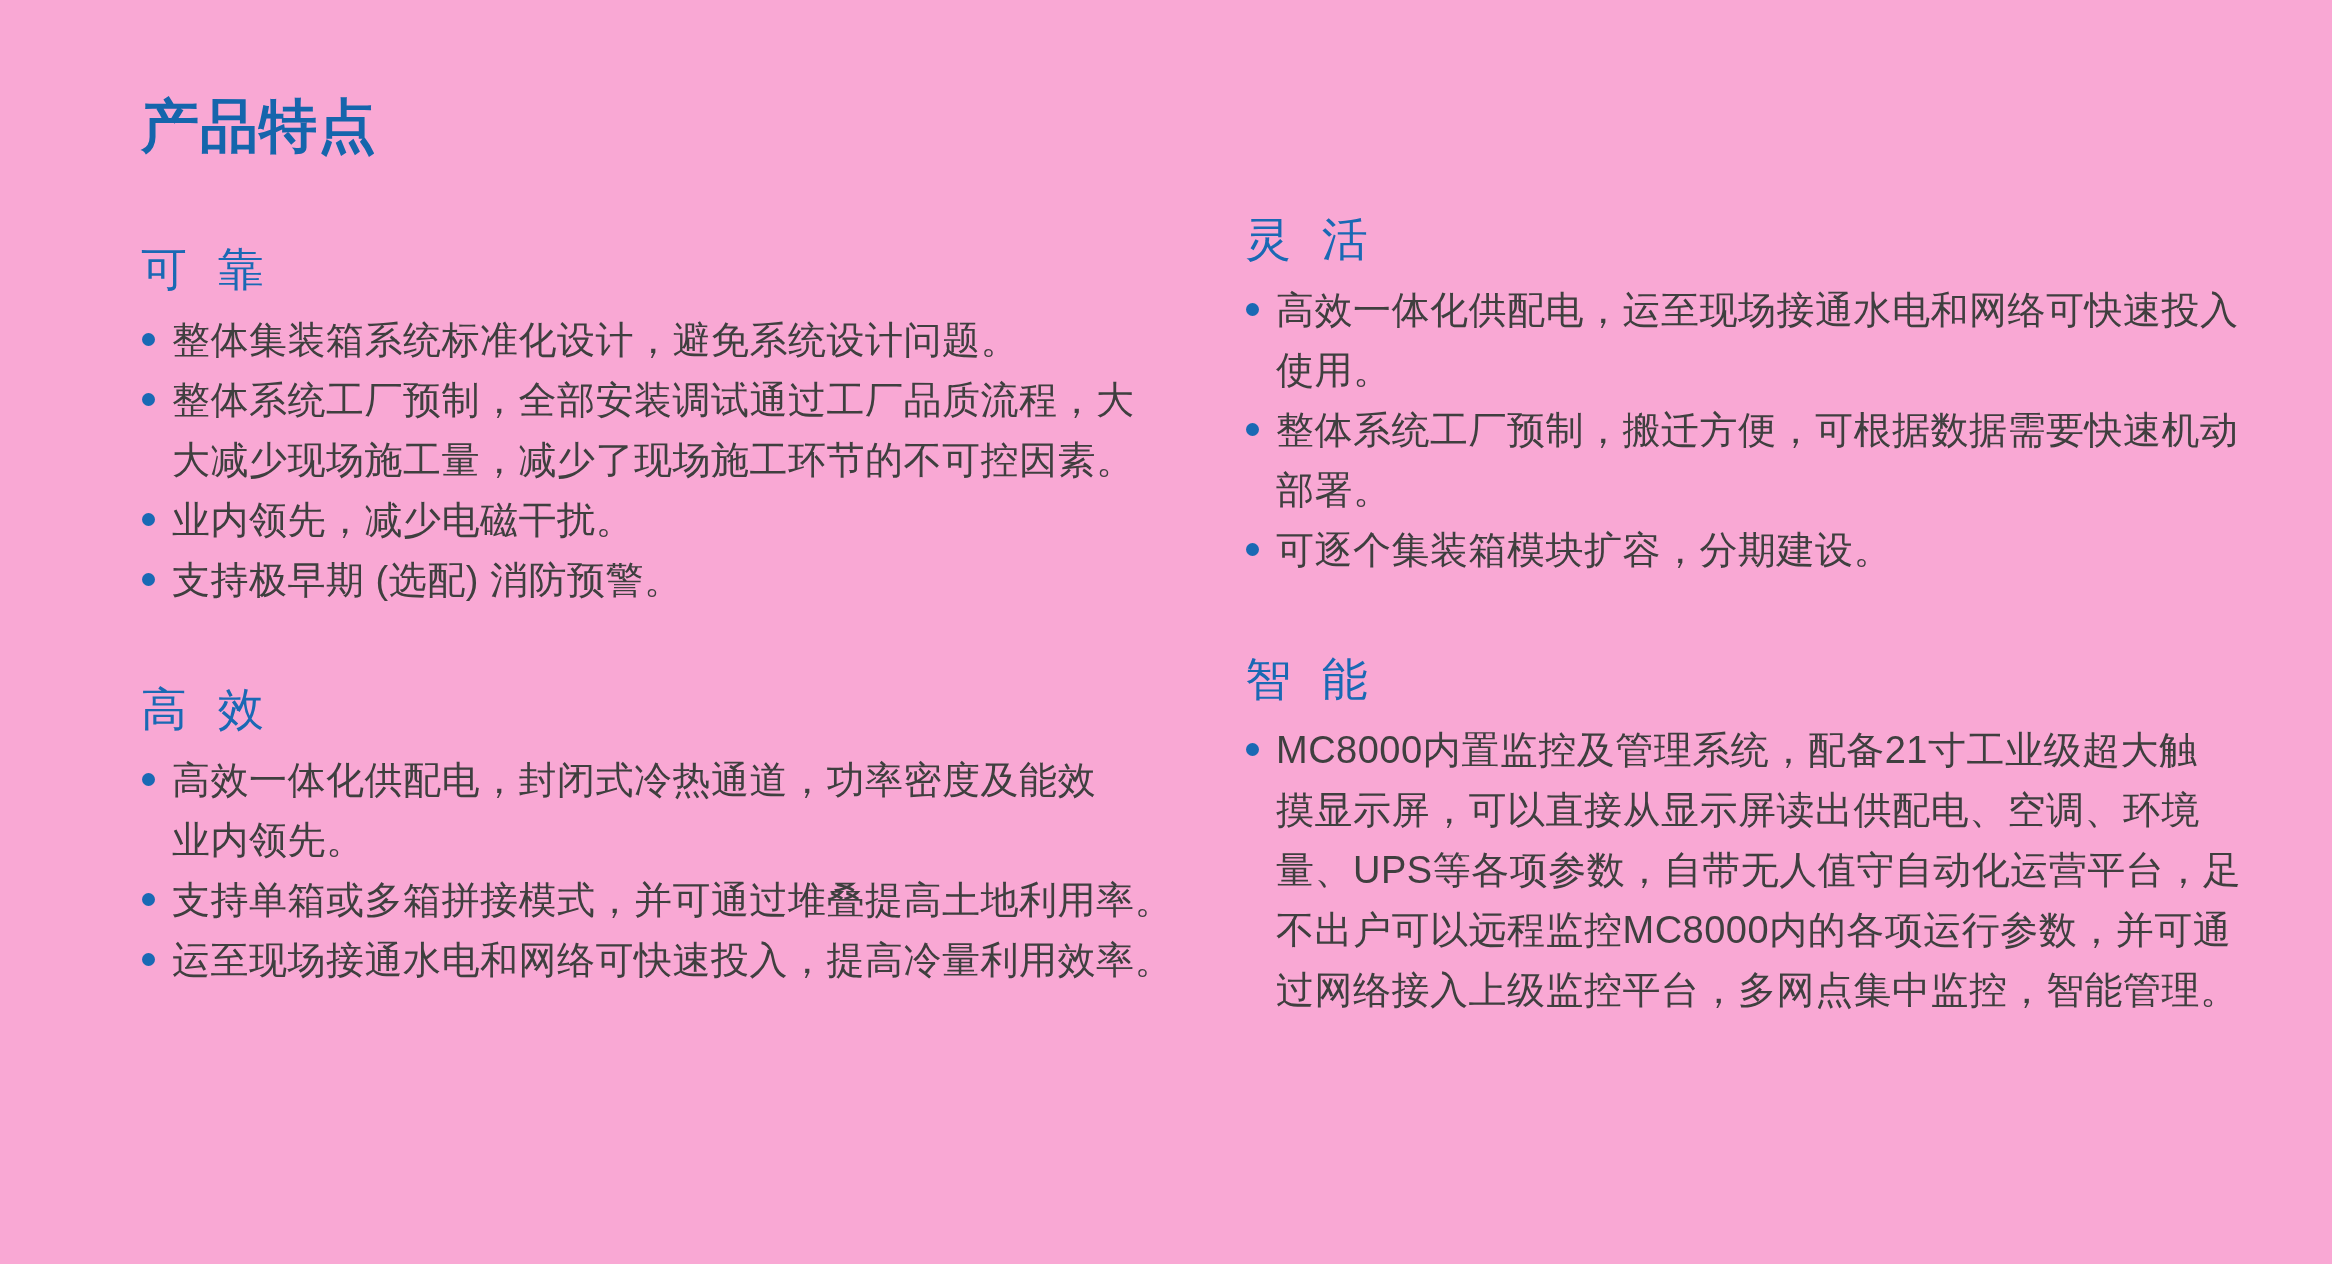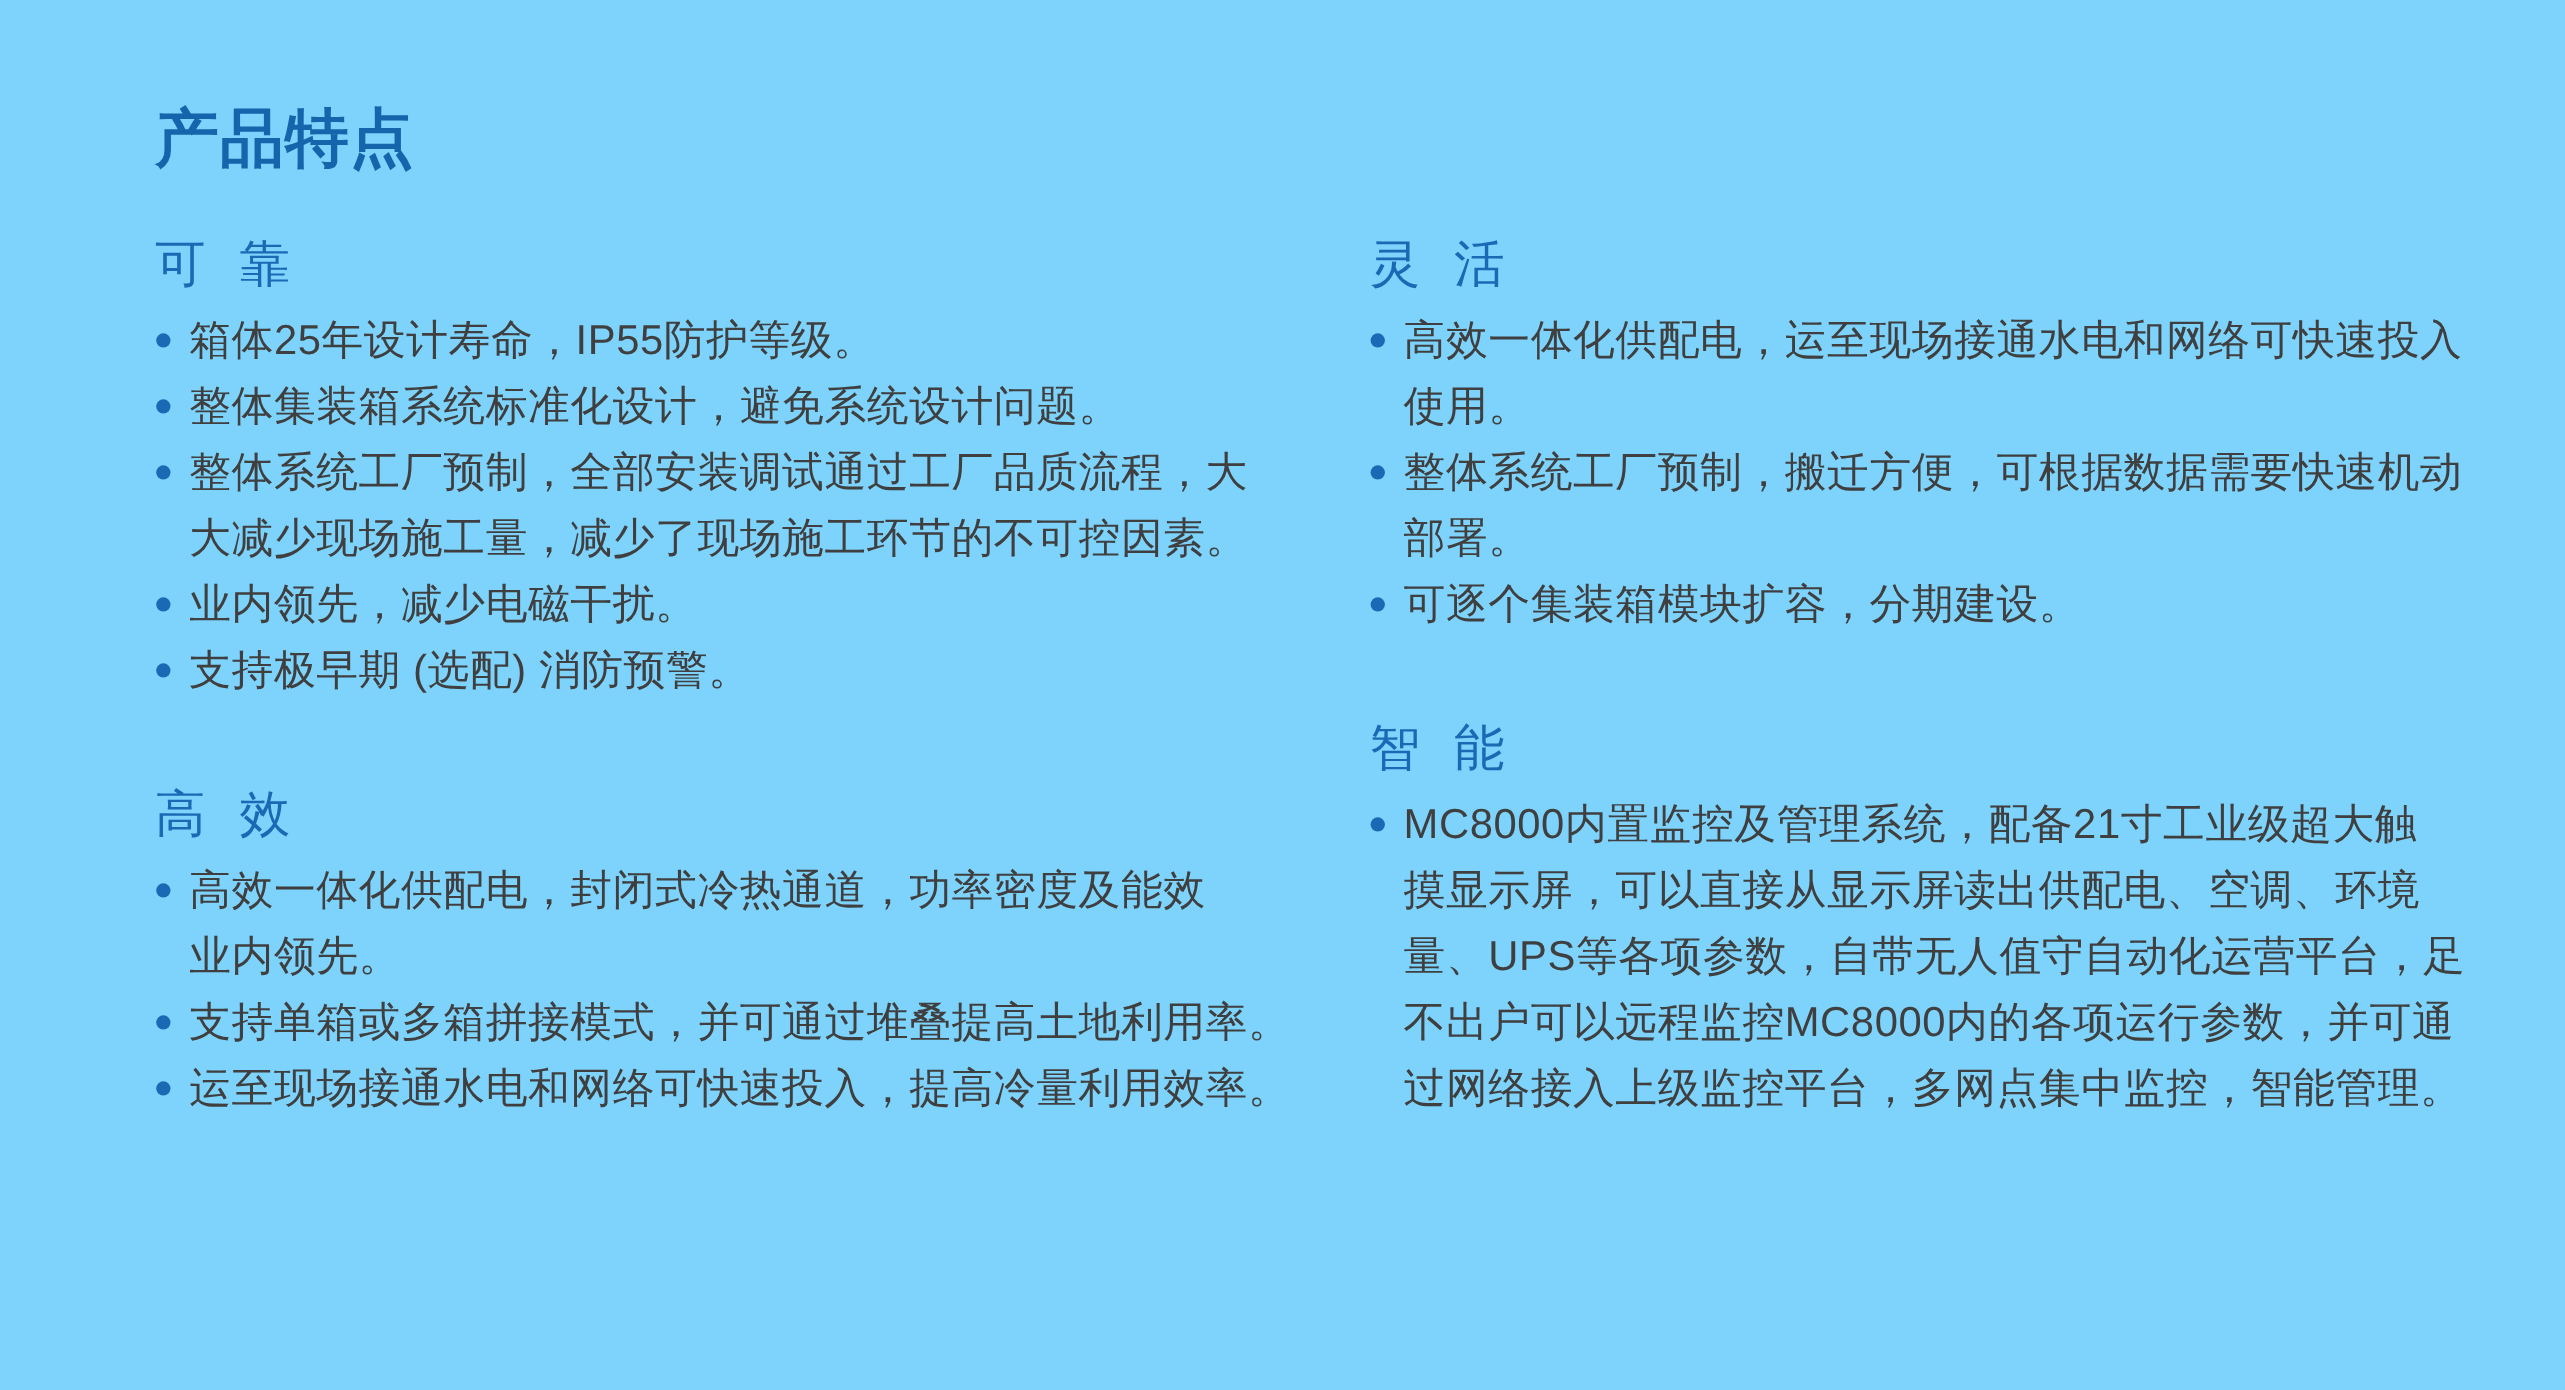--- a/index.html
+++ b/index.html
@@ -12,21 +12,21 @@
     height: 1264px;
     font-family: "Liberation Sans", "DejaVu Sans", sans-serif;
     overflow: hidden;
     box-sizing: border-box;
   }
   .page {
     box-sizing: border-box;
     width: 2332px;
     height: 1264px;
     padding: 92px 120px 0 141px;
-    background: #7dd3fc;
+    background: #f9a8d4;
   }
   h1.page-title {
     margin: 0 0 52px 0;
     font-size: 58px;
     line-height: 68px;
     font-weight: bold;
     letter-spacing: 1px;
     color: var(--title-blue, #1565AC);
   }
   .columns {
@@ -79,26 +79,20 @@
 <body>
 
 <div class="page">
   <h1 class="page-title">产品特点</h1>
 
   <div class="columns">
     <div class="col left">
       <section class="feature-section">
         <h2 class="section-title">可 靠</h2>
         <ul class="feature-list">
-            <li>
-              <span class="dot"></span>
-              <div class="lines">
-                <div class="line">箱体25年设计寿命，IP55防护等级。</div>
-              </div>
-            </li>
             <li>
               <span class="dot"></span>
               <div class="lines">
                 <div class="line">整体集装箱系统标准化设计，避免系统设计问题。</div>
               </div>
             </li>
             <li>
               <span class="dot"></span>
               <div class="lines">
                 <div class="line">整体系统工厂预制，全部安装调试通过工厂品质流程，大</div>

